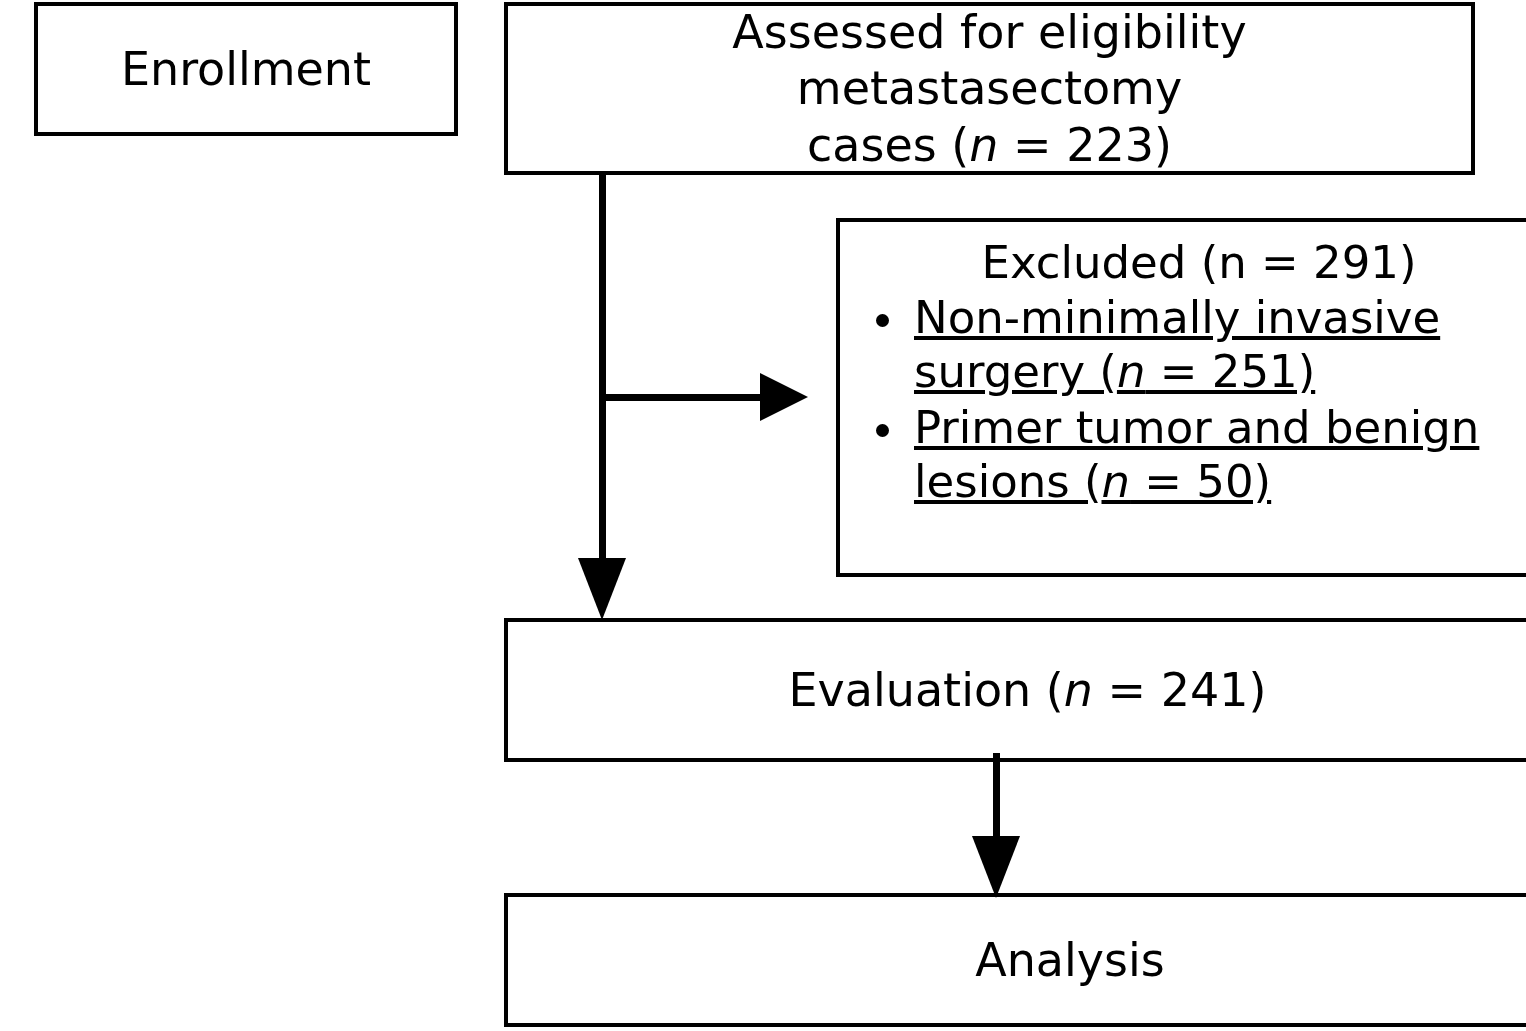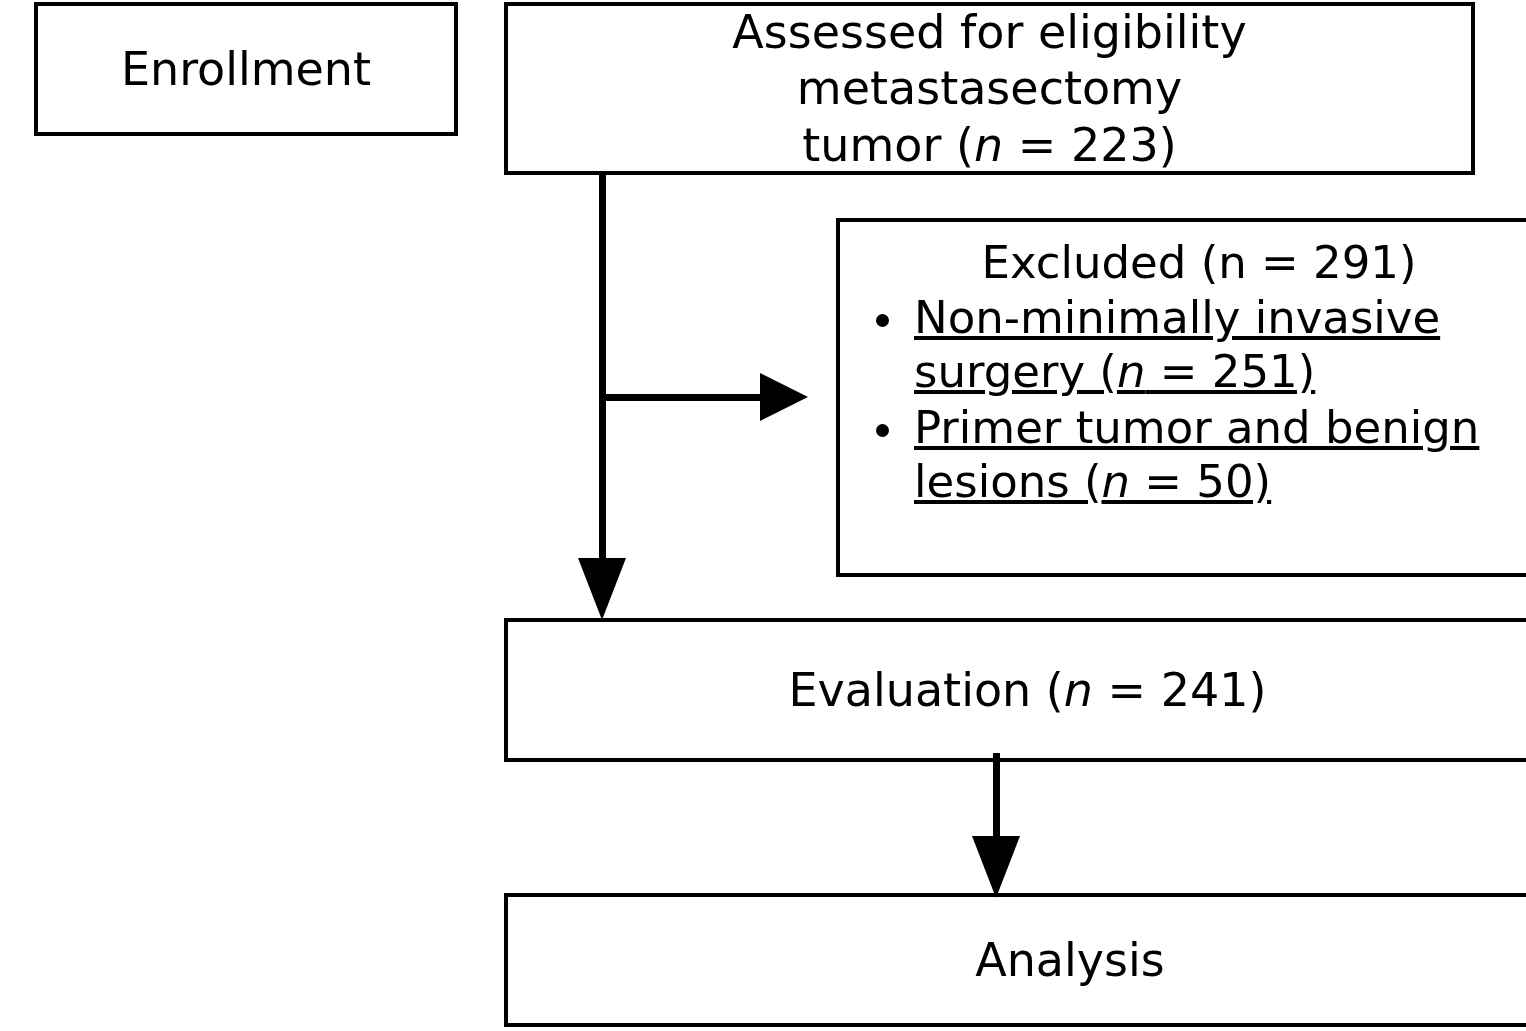--- a/index.html
+++ b/index.html
@@ -128,21 +128,21 @@
 
 <div id="canvas">
 
   <div class="box" id="box-enrollment">
     <span>Enrollment</span>
   </div>
 
   <div class="box" id="box-assessed">
     <div>
       <span>Assessed for eligibility metastasectomy</span><br>
-      <span>tumor (</span><span class="ital">n</span><span> = 223)</span>
+      <span>cases (</span><span class="ital">n</span><span> = 223)</span>
     </div>
   </div>
 
   <div class="box" id="box-excluded">
     <div class="excluded-title">Excluded (n = 291)</div>
     <ul class="bullet-list">
       <li class="bullet-item">
         <span class="bullet-dot"></span>
         <span>Non-minimally invasive surgery (</span><span class="ital">n</span><span> = 251)</span>
       </li>

